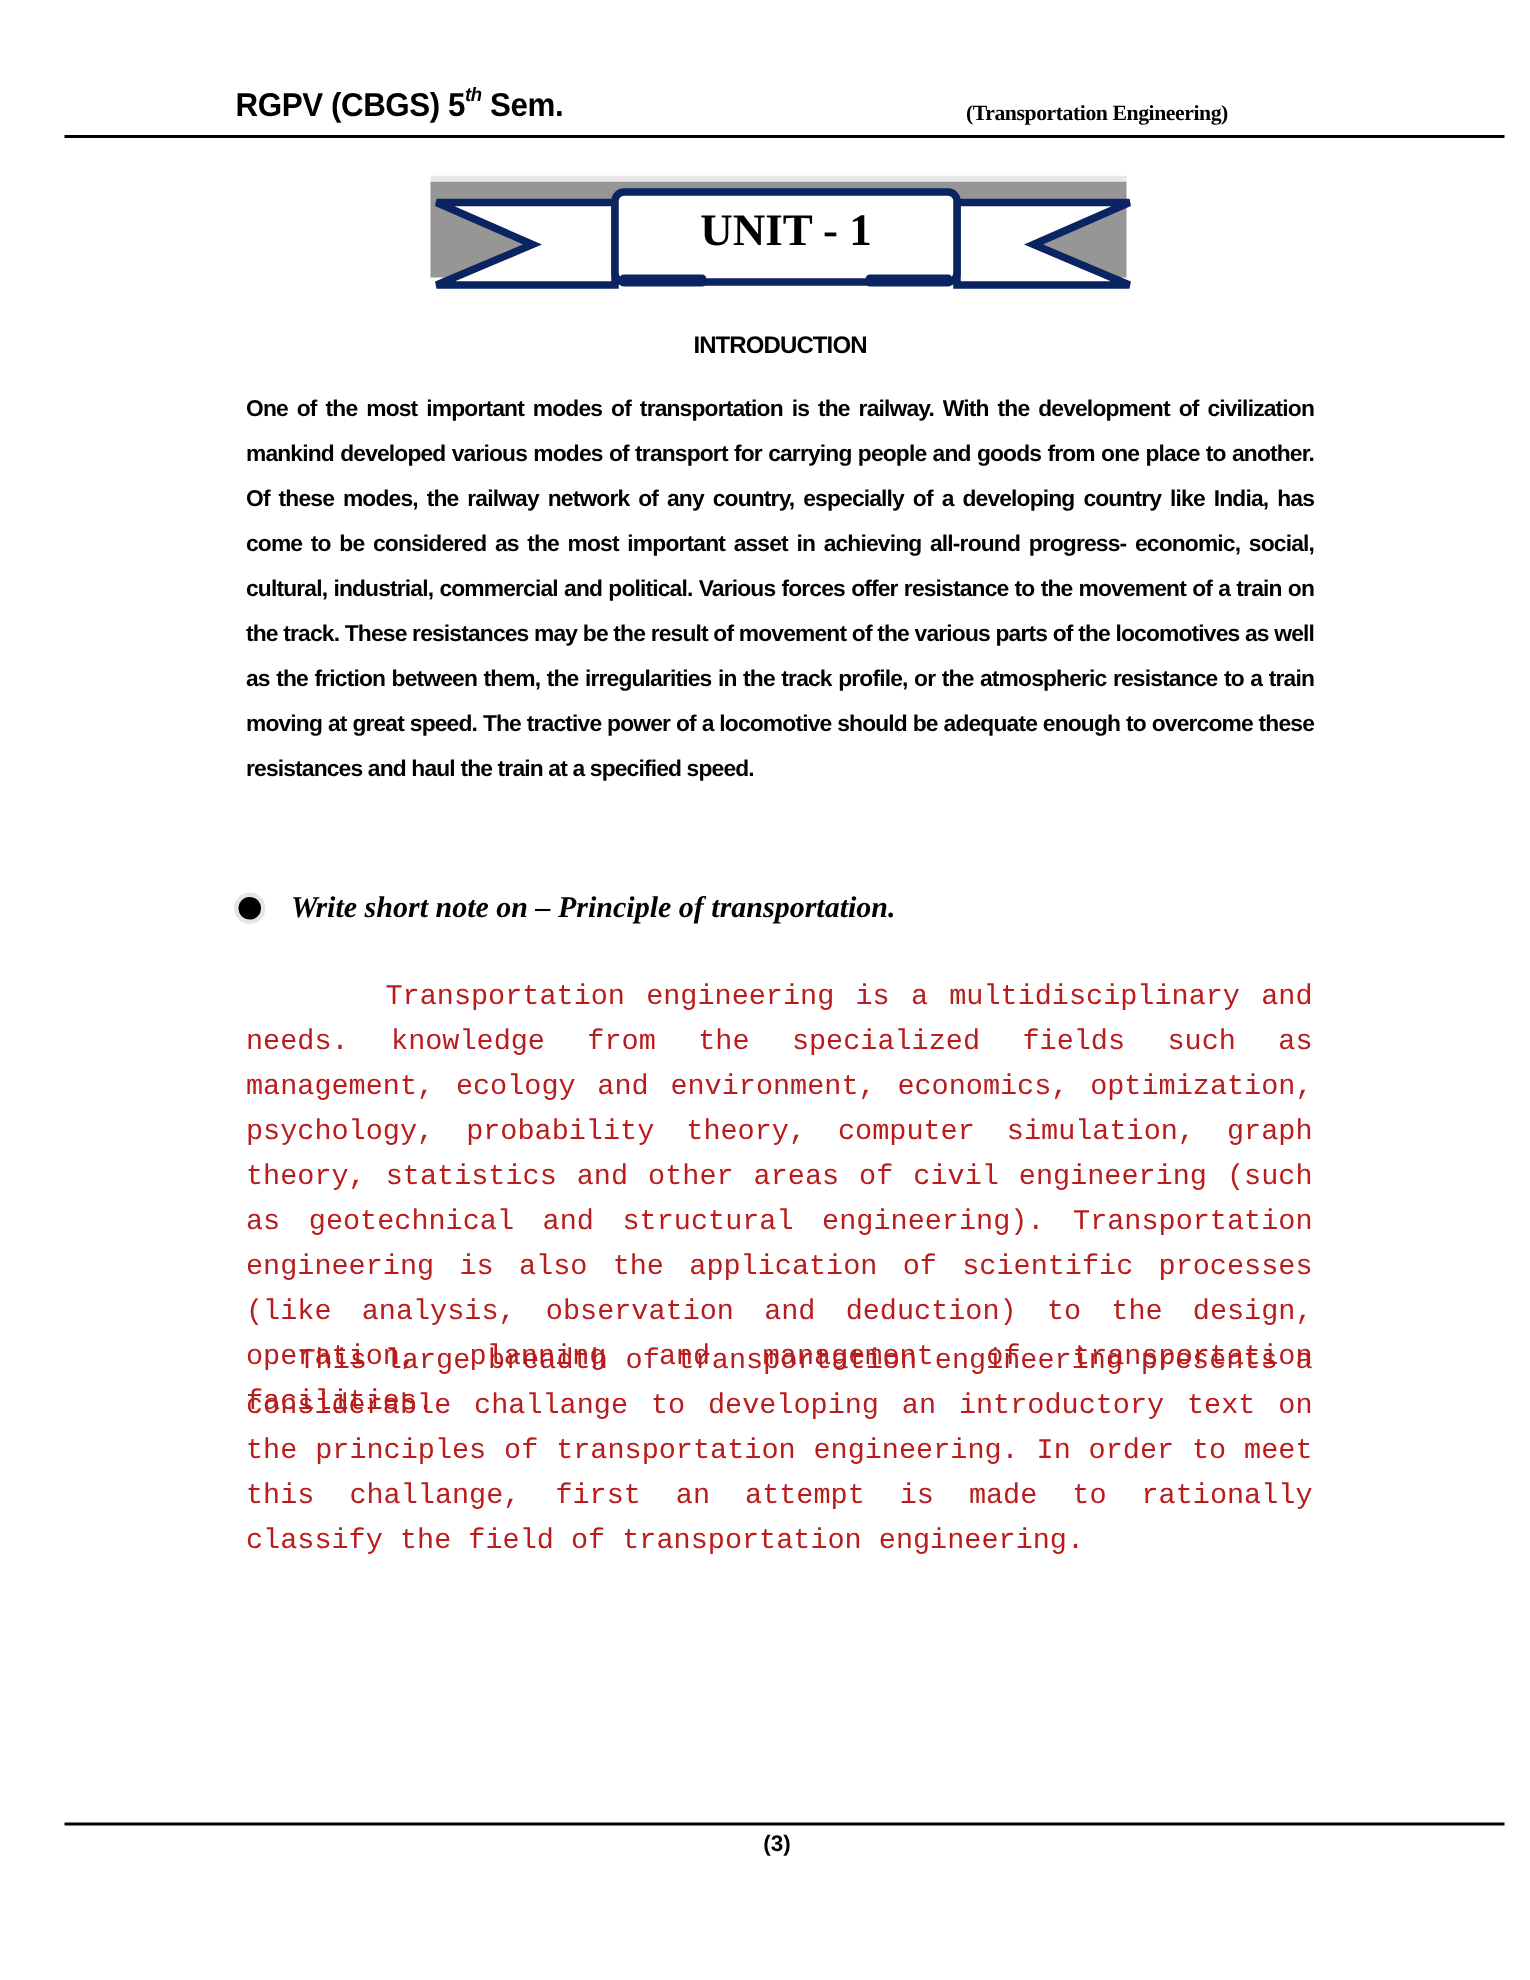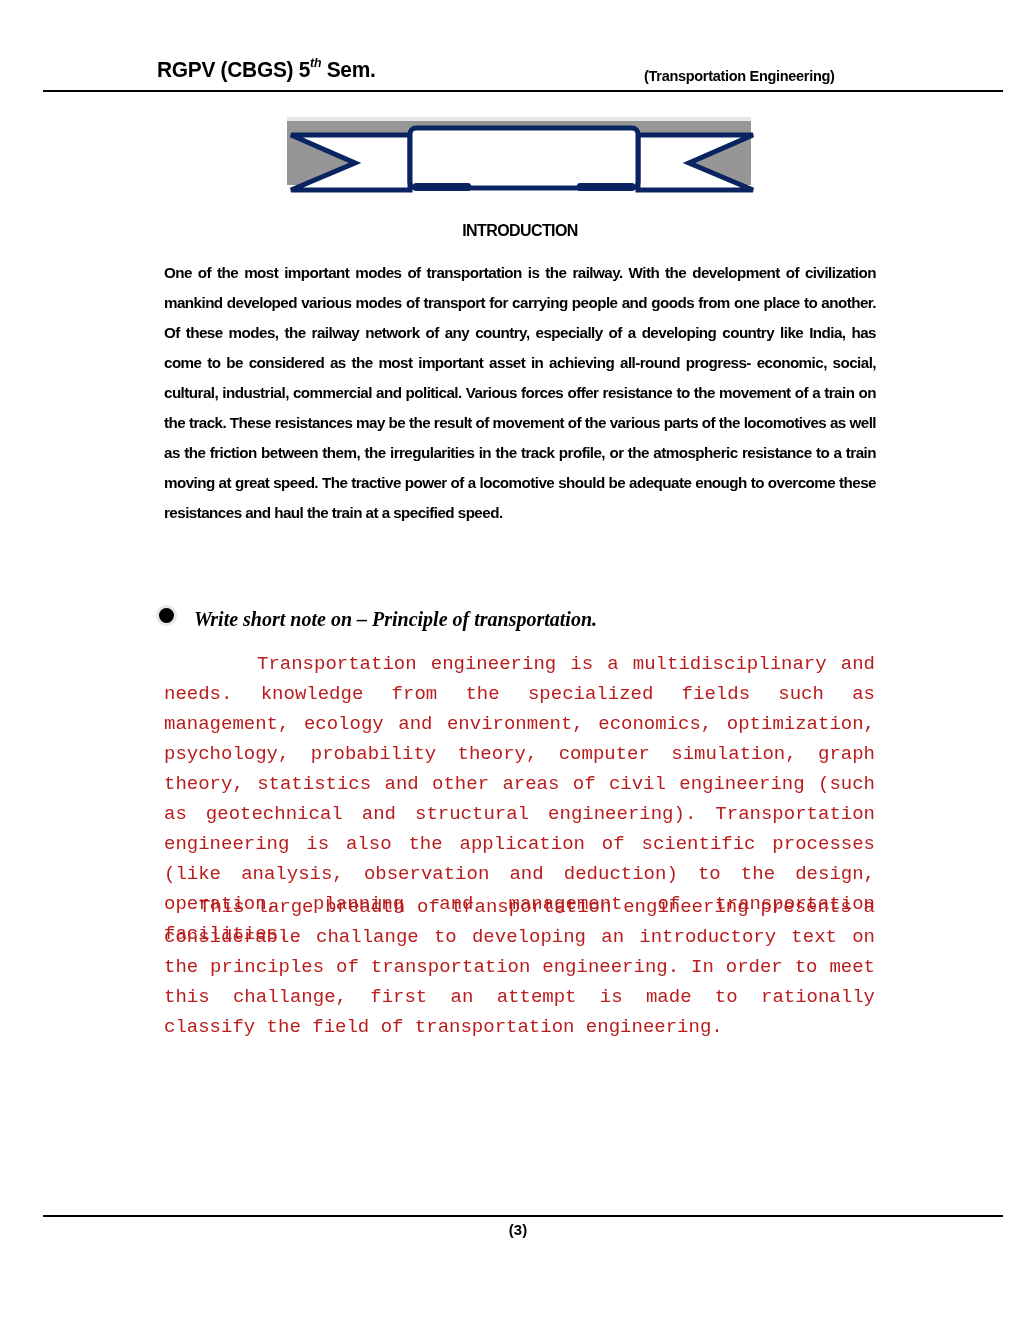--- a/index.html
+++ b/index.html
@@ -8,21 +8,21 @@
     color: #000;
   }
   .hdr-left {
     position: absolute; left: 157px; top: 57px;
     font-family: "Liberation Sans", sans-serif; font-weight: bold; font-size: 22px; letter-spacing: -0.3px;
     transform: scaleX(0.95); transform-origin: left top;
   }
   .hdr-left sup { font-size: 13px; position: relative; top: -2px; font-style: italic; }
   .hdr-right {
     position: absolute; left: 644px; top: 68px;
-    font-family: Liberation Sans, sans-serif; font-weight: bold; font-size: 14.5px; letter-spacing: -0.3px;
+    font-family: Liberation Serif, serif; font-weight: bold; font-size: 14.5px; letter-spacing: -0.3px;
   }
   .rule { position: absolute; left: 43px; width: 960px; height: 2px; background: #000; }
   .rule.top { top: 90px; }
   .rule.bottom { top: 1215px; }
 
   .banner { position: absolute; left: 283px; top: 117px; width: 476px; height: 78px; }
   .banner svg { display: block; }
   .banner-label {
     position: absolute; left: 127px; top: 14px; width: 228px; height: 46px;
     display: flex; align-items: center; justify-content: center;
@@ -33,22 +33,22 @@
     position: absolute; left: 164px; width: 712px;
     font-family: "Liberation Sans", sans-serif; font-weight: bold; text-align: center;
   }
   .intro-heading { top: 222px; font-size: 16px; letter-spacing: -0.6px; }
   .intro-body {
     top: 258px; font-size: 15.2px; line-height: 30px; text-align: justify;
     letter-spacing: -0.55px; word-spacing: 0px;
   }
 
   .question {
-    position: absolute; left: 159px; top: 608px;
-    display: flex; align-items: flex-start;
+    position: absolute; left: 159px; top: 594px;
+    display: flex; align-items: center;
   }
   .bullet {
     width: 15px; height: 15px; border-radius: 50%; background: #000;
     box-shadow: 0 0 0 3px #e6e6e6; margin-right: 20px;
   }
   .question-text {
     font-family: "Liberation Serif", serif; font-weight: bold; font-style: italic; font-size: 20px;
   }
 
   .serif-block {
@@ -76,20 +76,21 @@
 <div class="banner">
   <svg width="476" height="78" viewBox="0 0 476 78">
     <rect x="4" y="4" width="464" height="64" fill="#969696"></rect>
     <rect x="4" y="0" width="464" height="4" fill="#e8e8e8"></rect>
     <polygon points="8,18 127,18 127,73 8,73 72,46" fill="#ffffff" stroke="#0a2462" stroke-width="5" stroke-linejoin="miter"></polygon>
     <polygon points="470,18 355,18 355,73 470,73 406,46" fill="#ffffff" stroke="#0a2462" stroke-width="5" stroke-linejoin="miter"></polygon>
     <rect x="127" y="11" width="228" height="60" rx="6" fill="#ffffff" stroke="#0a2462" stroke-width="5"></rect>
     <rect x="130" y="66" width="58" height="8" rx="3" fill="#0a2462"></rect>
     <rect x="294" y="66" width="58" height="8" rx="3" fill="#0a2462"></rect>
   </svg>
+  <div class="banner-label">UNIT - 1</div>
 </div>
 
 <div class="sans-block intro-heading">INTRODUCTION</div>
 <div class="sans-block intro-body">One of the most important modes of transportation is the railway. With the development of civilization mankind developed various modes of transport for carrying people and goods from one place to another. Of these modes, the railway network of any country, especially of a developing country like India, has come to be considered as the most important asset in achieving all-round progress- economic, social, cultural, industrial, commercial and political. Various forces offer resistance to the movement of a train on the track. These resistances may be the result of movement of the various parts of the locomotives as well as the friction between them, the irregularities in the track profile, or the atmospheric resistance to a train moving at great speed. The tractive power of a locomotive should be adequate enough to overcome these resistances and haul the train at a specified speed.</div>
 
 <div class="question">
   <span class="bullet"></span>
   <span class="question-text">Write short note on – Principle of transportation.</span>
 </div>
 

